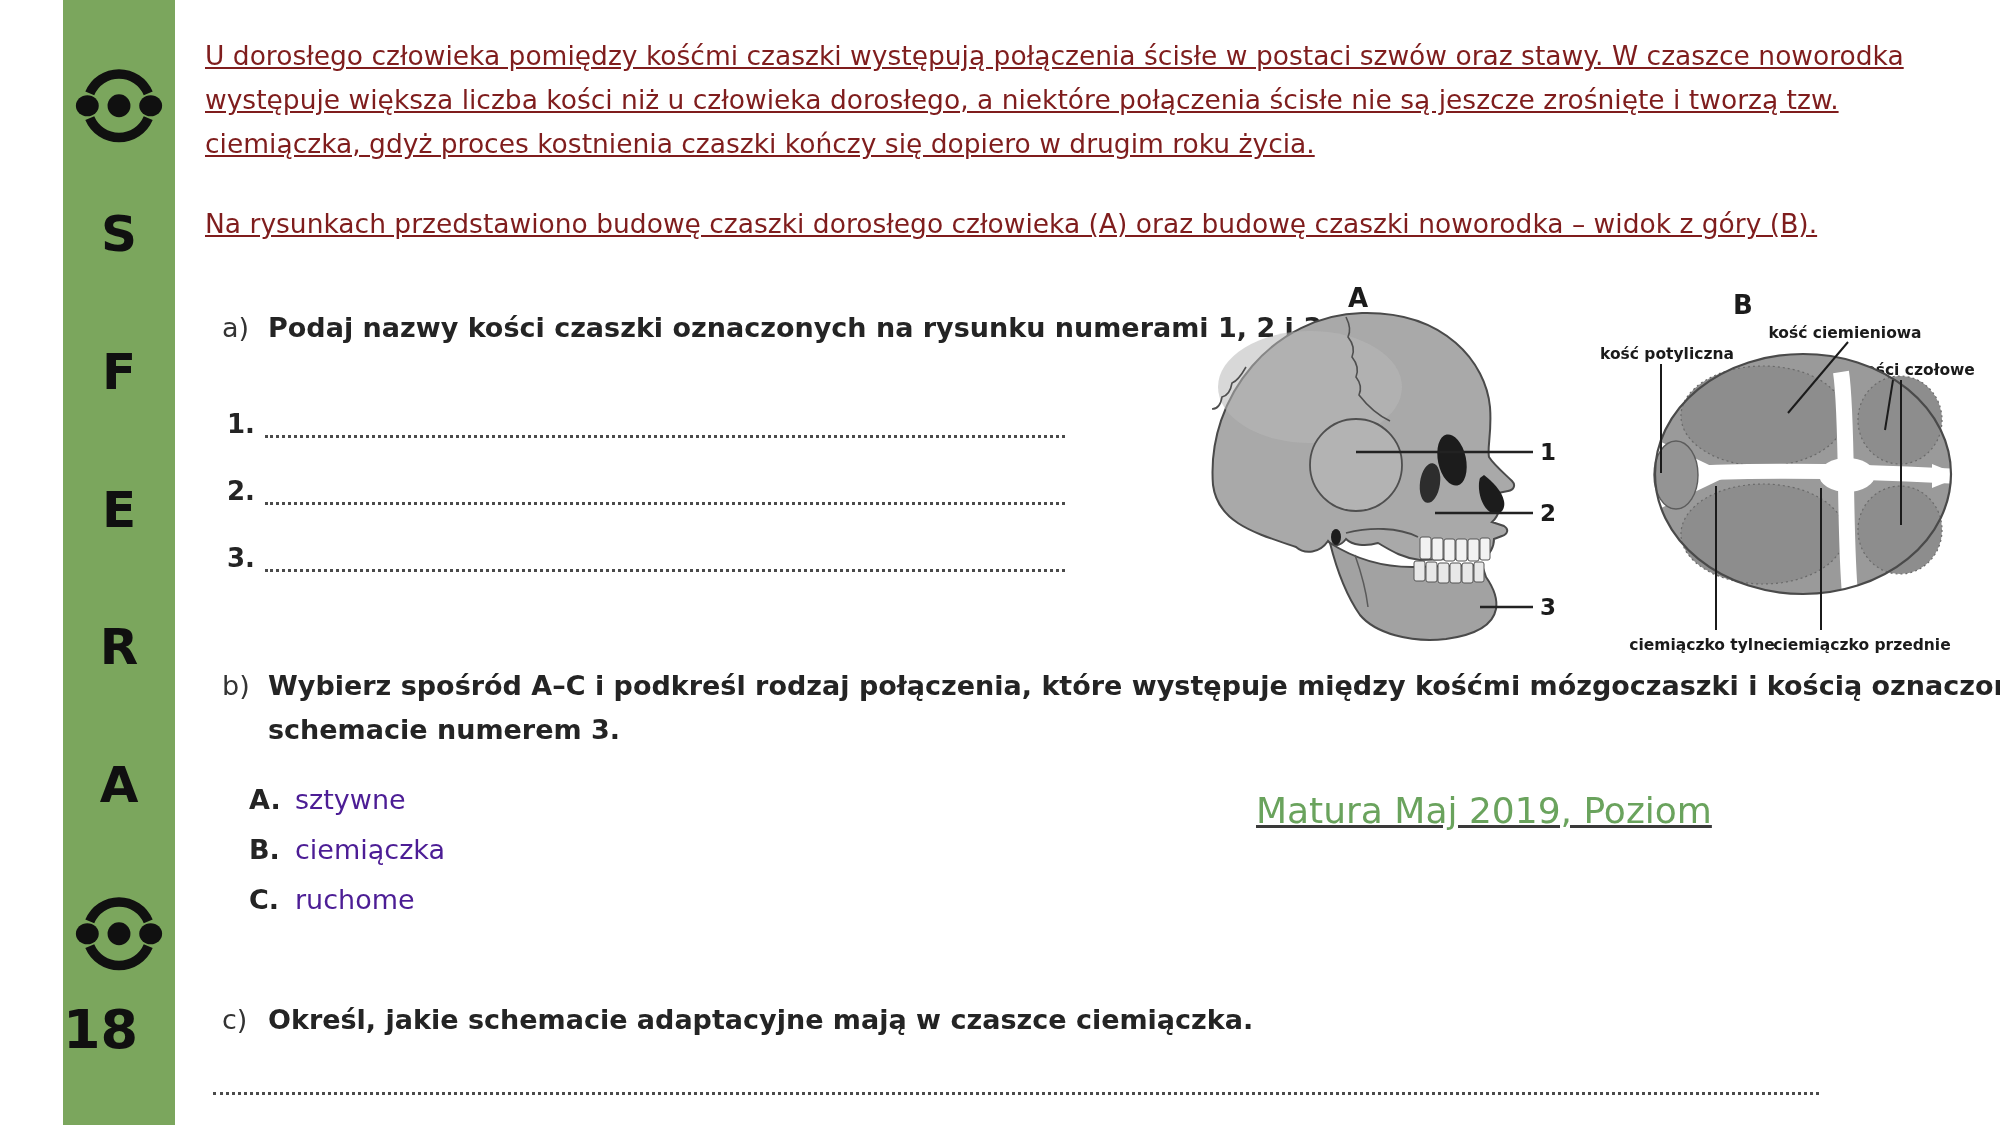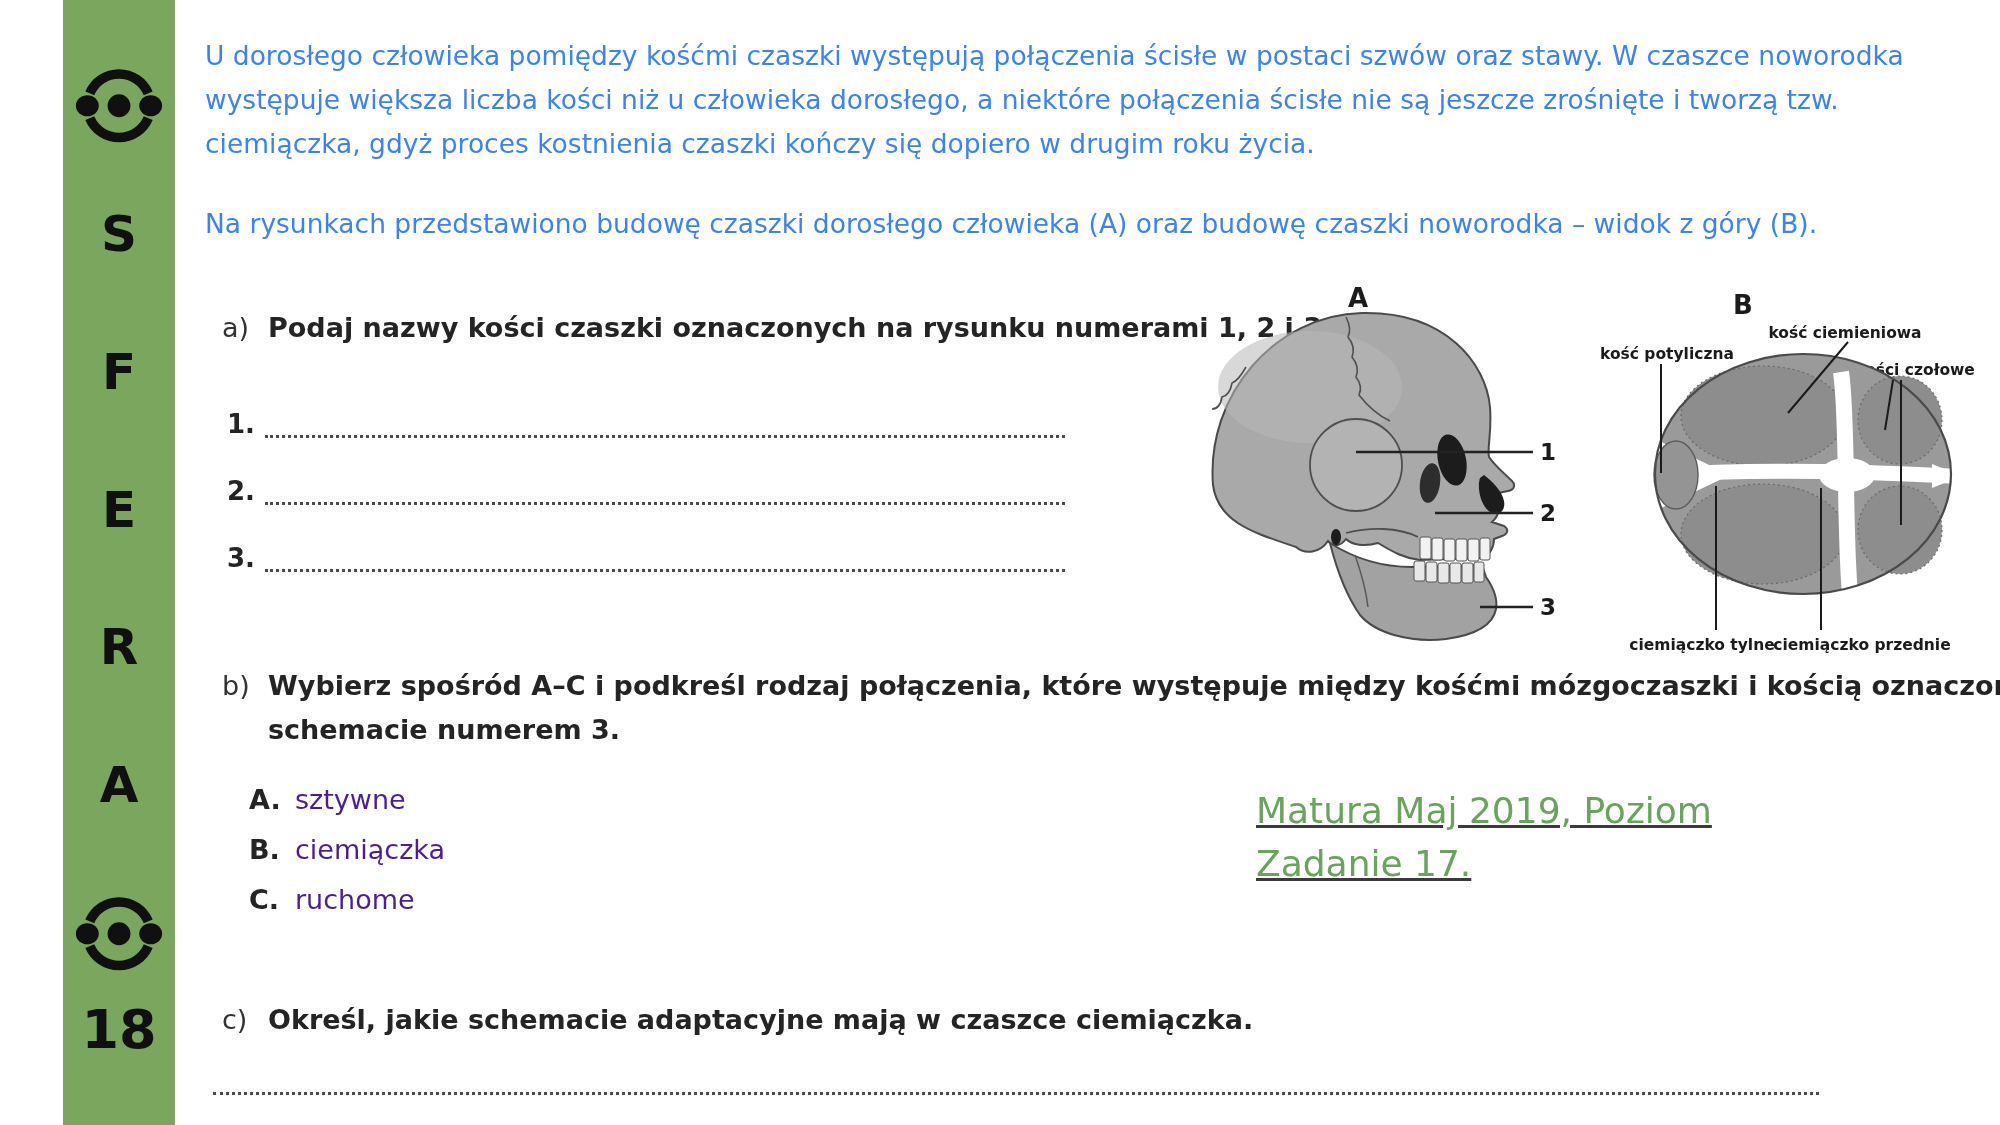--- a/index.html
+++ b/index.html
@@ -5,25 +5,25 @@
   html,body{margin:0;padding:0;background:#fff;}
   .page{position:relative;width:2000px;height:1125px;background:#fff;overflow:hidden;
         font-family:"DejaVu Sans","Liberation Sans",sans-serif;color:#3a3a3a;}
   
   .sidebar{position:absolute;left:63px;top:0;width:112px;height:1125px;background:#7BA65D;}
   .logo{position:absolute;left:50%;transform:translateX(-50%);width:88px;height:88px;}
   .logo.top{top:60px;}
   .logo.bottom{top:888px;}
   .sb-letter{position:absolute;left:0;width:100%;text-align:center;
              font-weight:bold;font-size:50px;line-height:56px;color:#101010;}
-  .sb-number{position:absolute;left:0;top:998px;width:100%;text-align:center;
+  .sb-number{position:absolute;left:0;top:998px;width:100%;text-align:left;
              font-weight:bold;font-size:54px;color:#101010;}
   
   .abs{position:absolute;}
-  .para .ln{font-size:26.5px;line-height:44px;white-space:nowrap;color:#3b82f6;}
+  .para .ln{font-size:26.5px;line-height:44px;white-space:nowrap;color:#7f1d1d;text-decoration:underline;}
   .q{display:flex;white-space:nowrap;}
   .qlabel{font-size:27px;color:#333;width:46px;flex:0 0 46px;}
   .qtext{font-size:27px;font-weight:bold;color:#242424;}
   .qlines .qtext{display:block;line-height:44px;}
   .blank-row{display:flex;align-items:flex-end;}
   .blank-num{font-size:26px;font-weight:bold;color:#242424;line-height:28px;}
   .dotline{border-bottom:3px dotted #4a4a4a;height:24px;margin-left:10px;}
   .opt{display:flex;white-space:nowrap;font-size:27px;}
   .opt .letter{font-weight:bold;color:#242424;width:46px;flex:0 0 46px;}
   .opt .word{color:#4c1d95;}
@@ -109,21 +109,20 @@
       <span class="letter">B.</span>
       <span class="word">ciemiączka</span>
     </div>
     <div class="abs opt" style="left:249px;top:884px;">
       <span class="letter">C.</span>
       <span class="word">ruchome</span>
     </div>
 
     <div class="abs citation" style="left:1256px;top:784px;text-decoration:underline;">
       <div class="ln">Matura Maj 2019, Poziom</div>
-      <div class="ln">Zadanie 17.</div>
     </div>
 
     <div class="abs q" style="left:222px;top:1004px;">
       <span class="qlabel">c)</span>
       <span class="qtext">Określ, jakie schemacie adaptacyjne mają w czaszce ciemiączka.</span>
     </div>
 
     <div class="abs bottom-dots" style="left:213px;top:1064px;width:1606px;"></div>
 
     <svg class="abs" style="left:1150px;top:275px;" width="420" height="400" viewBox="0 0 420 400">

